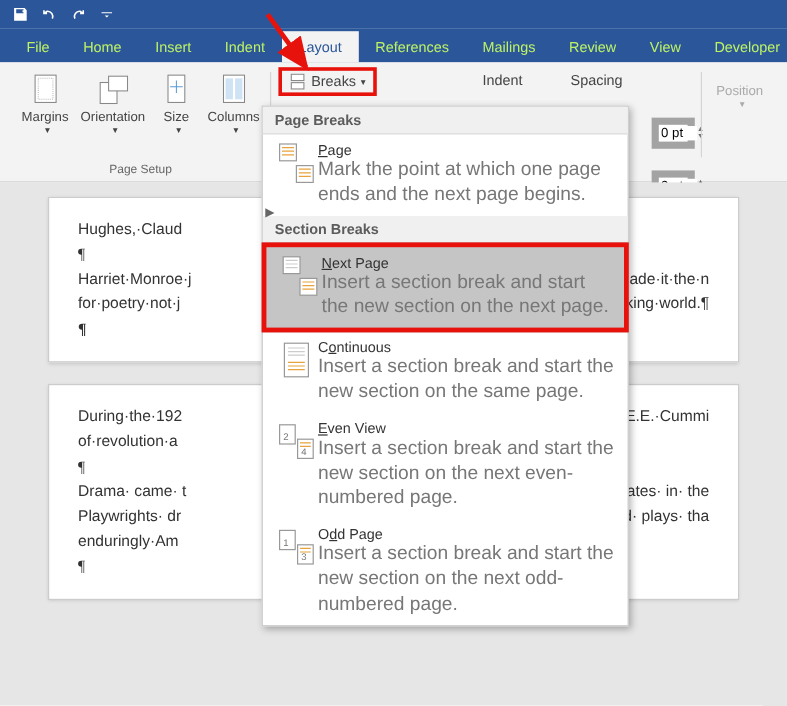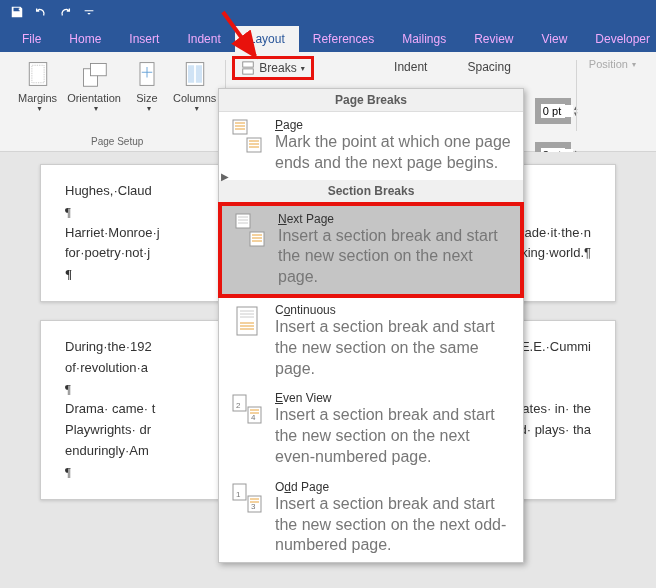--- a/index.html
+++ b/index.html
@@ -5,21 +5,21 @@
 * { margin: 0; padding: 0; box-sizing: border-box; font-family: 'Segoe UI', Tahoma, sans-serif; }
 body { background: #fff; width: 656px; height: 588px; overflow: hidden; position: relative; }
 
 .titlebar { background: #2b579a; height: 24px; display: flex; align-items: center; color: #fff; font-size: 12px; }
 .qat { display: flex; align-items: center; padding: 0 6px; gap: 2px; }
 .qat-btn { width: 22px; height: 22px; display: flex; align-items: center; justify-content: center; color: #fff; }
 .qat-btn svg { width: 14px; height: 14px; }
 .title-text { flex: 1; text-align: center; font-size: 12px; }
 
 .menubar { background: #2b579a; height: 28px; display: flex; align-items: flex-end; padding-left: 8px; }
-.menu-tab { padding: 6px 14px; font-size: 12px; color: #f0abfc; cursor: pointer; }
+.menu-tab { padding: 6px 14px; font-size: 12px; color: #bef264; cursor: pointer; }
 .menu-tab.active { background: #f3f3f3; color: #2b579a; }
 
 .ribbon { background: #f3f3f3; height: 100px; display: flex; border-bottom: 1px solid #d4d4d4; padding: 4px 8px 2px 8px; }
 .ribbon-group { display: flex; flex-direction: column; align-items: center; padding: 0 6px; position: relative; }
 .ribbon-group.border-right::after { content: ''; position: absolute; right: 0; top: 4px; bottom: 18px; width: 1px; background: #d4d4d4; }
 .ribbon-buttons { display: flex; gap: 2px; flex: 1; align-items: flex-start; }
 .ribbon-btn { display: flex; flex-direction: column; align-items: center; padding: 2px 4px; font-size: 11px; color: #444; min-width: 40px; }
 .ribbon-btn .icon-box { width: 32px; height: 32px; display: flex; align-items: center; justify-content: center; margin-bottom: 2px; }
 .ribbon-btn svg { width: 28px; height: 28px; }
 .ribbon-label { font-size: 10px; color: #666; padding: 2px 0; }
@@ -28,29 +28,29 @@
 .breaks-btn svg { width: 14px; height: 14px; margin-right: 4px; }
 .caret { margin-left: 4px; font-size: 8px; }
 
 .indent-spacing { display: flex; gap: 40px; font-size: 12px; color: #444; padding: 4px 12px; }
 .spacing-vals { display: flex; flex-direction: column; gap: 2px; font-size: 11px; }
 .spinner { display: flex; align-items: center; border: 6px solid #a3a3a3; background: #fff; padding: 1px 2px; width: 36px; margin-top: 16px; }
 .spinner input { border: none; width: 30px; font-size: 11px; outline: none; }
 .spinner-btns { display: flex; flex-direction: column; margin-left: auto; }
 .spinner-btns span { font-size: 6px; line-height: 6px; color: #666; }
 
-.position-btn { display: flex; align-items: center; font-size: 11px; color: #aaa; padding: 2px 6px; }
+.position-btn { display: flex; flex-direction: column; align-items: center; font-size: 11px; color: #aaa; padding: 2px 6px; }
 
 .document { background: #e6e6e6; height: calc(588px - 152px); padding: 12px 40px; overflow: hidden; position: relative; }
 .page { background: #fff; border: 1px solid #ccc; box-shadow: 0 1px 3px rgba(0,0,0,0.15); padding: 16px 24px; margin-bottom: 18px; font-family: Georgia, serif; font-size: 13px; color: #333; line-height: 1.6; }
 .para-mark { font-family: Georgia, serif; }
 
 .dropdown { position: absolute; left: 218px; top: 88px; width: 306px; background: #fff; border: 1px solid #c6c6c6; box-shadow: 2px 2px 6px rgba(0,0,0,0.3); z-index: 100; }
-.dropdown-section-header { background: #f0f0f0; padding: 4px 10px; font-size: 12px; font-weight: bold; color: #5c5c5c; border-bottom: 1px solid #ddd; text-align: center; }
-.dropdown-item { display: flex; padding: 6px 10px; gap: 10px; }
+.dropdown-section-header { background: #f0f0f0; padding: 4px 10px; font-size: 12px; font-weight: bold; color: #5c5c5c; border-bottom: 1px solid #ddd; }
+.dropdown-item { display: flex; padding: 6px 10px; }
 .dropdown-item.highlighted-red { border: 4px solid #e8120c; margin: -1px; }
 .dropdown-item.hover { background: #c5c5c5; justify-content: space-between; }
 .dropdown-icon { width: 36px; height: 36px; flex-shrink: 0; display: flex; align-items: center; justify-content: center; }
 .dropdown-icon svg { width: 36px; height: 36px; }
 .dropdown-text { flex: 1; }
 .dropdown-title { font-size: 12px; color: #333; }
 .dropdown-title .ul { text-decoration: underline; }
 .dropdown-desc { font-size: 16px; color: #777; line-height: 1.3; }
 .side-caret { position: absolute; left: 2px; top: 82px; font-size: 10px; color: #666; }
 

